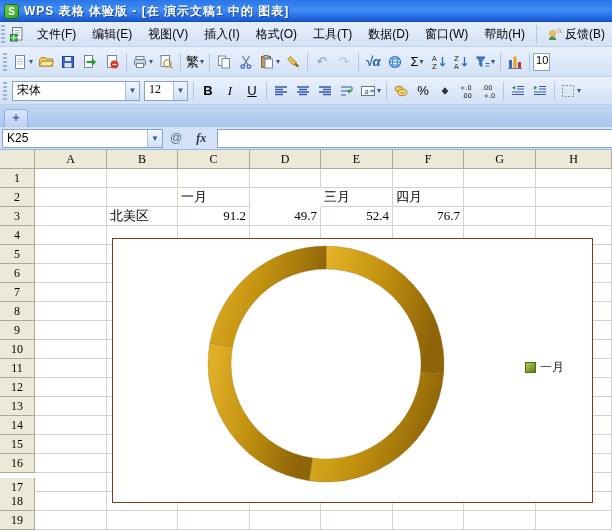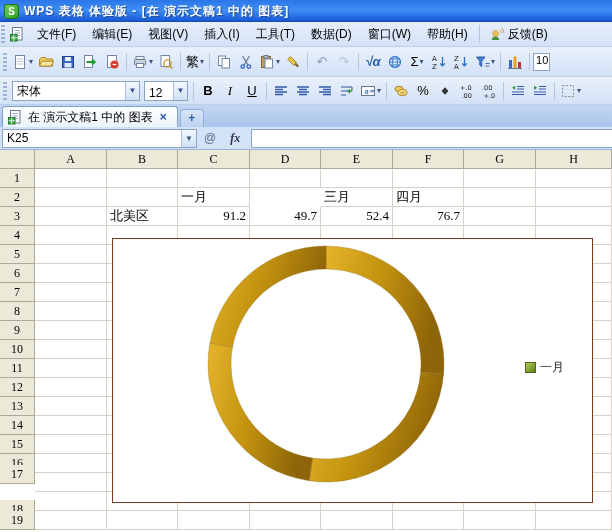--- a/index.html
+++ b/index.html
@@ -48,21 +48,21 @@
   .tb-btn.disabled { opacity:.5; }
   .g-bold { font-weight:bold; }
   .g-italic { font-style:italic; font-family:"Liberation Serif",serif; }
   .g-underline { text-decoration:underline; }
   .g-gray { color:#8aa0c0; }
   .g-formula { color:#2a5fa8; font-style:italic; font-weight:bold; font-size:11px; }
   .zoom-box { width:17px; height:18px; background:#fff; border:1px solid #8aa4c8;
     font-size:11px; padding-left:2px; overflow:hidden; white-space:nowrap; }
 
   .select-box { height:20px; background:#fff; border:1px solid #8aa4c8; display:flex;
-    align-items:flex-end; margin:0 2px; flex:0 0 auto; }
+    align-items:flex-start; margin:0 2px; flex:0 0 auto;font-family:Liberation Serif, serif; }
   .select-box .val { flex:1; padding:0 4px; white-space:nowrap; overflow:hidden; }
   .select-box .arrow { width:14px; height:100%; background:linear-gradient(180deg,#f2f7ff,#cfe0f5);
     border-left:1px solid #aac0de; color:#3a567e; font-size:8px; display:flex;
     align-items:center; justify-content:center; }
   .w-font { width:128px; } .w-size { width:44px; }
 
   
   .tabbar { position:absolute; top:105px; left:0; width:612px; height:22px;
     background:linear-gradient(180deg,#c2d6f2,#aac6ec); display:flex; align-items:flex-end;
     padding-left:2px; }
@@ -71,21 +71,21 @@
     border-radius:4px 4px 0 0; }
   .sheet-tab .icon { width:16px; height:16px; }
   .tab-close { color:#2a5fa8; font-weight:bold; font-size:12px; cursor:default; padding:0 2px; }
   .plus-tab { width:24px; height:18px; margin-left:2px; background:linear-gradient(180deg,#dcl 0,#c6daf4);
     background:linear-gradient(180deg,#d8e6f8,#bdd2f0); border:1px solid #8fb0d8; border-bottom:none;
     border-radius:4px 4px 0 0; color:#2a5fa8; font-weight:bold; text-align:center; line-height:17px; }
 
   
   .formulabar { position:absolute; top:127px; left:0; width:612px; height:23px;
     background:#d3e2f6; border-bottom:1px solid #98b5d8; display:flex; align-items:center; }
-  .name-box { width:195px; height:19px; background:#fff; border:1px solid #8aa4c8;
+  .name-box { width:161px; height:19px; background:#fff; border:1px solid #8aa4c8;
     margin-left:2px; display:flex; align-items:center; }
   .name-box .val { flex:1; padding:0 4px; }
   .name-box .arrow { width:15px; height:100%; background:linear-gradient(180deg,#f2f7ff,#cfe0f5);
     border-left:1px solid #aac0de; color:#3a567e; font-size:8px; display:flex; align-items:center; justify-content:center; }
   .fb-icon { padding:0 7px; color:#55708e; font-size:12px; }
   .fb-fx { font-family:"Liberation Serif",serif; font-style:italic; font-weight:bold; color:#334; }
   .formula-input { flex:1; height:19px; background:#fff; border:1px solid #8aa4c8;
     border-right:none; margin-left:4px; padding:0 4px; }
 
   
@@ -122,20 +122,21 @@
           <rect x="3.5" y="1.5" width="9.5" height="12.5" fill="#fff" stroke="#68788e"></rect>
           <path d="M5.5 4.5h5.5M5.5 7h5.5M5.5 9.5h5.5" stroke="#9ab0c8"></path>
           <rect x="1.5" y="8.5" width="6.5" height="6.5" fill="#3fae49" stroke="#24762c"></rect>
           <path d="M1.5 11.75h6.5M4.75 8.5v6.5" stroke="#fff" stroke-width=".8"></path>
         </svg></span>
     <div id="menu-items" style="display:flex;align-items:center;">
         <span class="menu-item">文件(F)</span>
         <span class="menu-item">编辑(E)</span>
         <span class="menu-item">视图(V)</span>
         <span class="menu-item">插入(I)</span>
+        <span class="menu-item">格式(O)</span>
         <span class="menu-item">工具(T)</span>
         <span class="menu-item">数据(D)</span>
         <span class="menu-item">窗口(W)</span>
         <span class="menu-item">帮助(H)</span>
       </div>
     <div class="vsep"></div>
     <div class="feedback-wrap">
       <span class="icon" id="feedback-icon"><svg viewBox="0 0 16 16" xmlns="http://www.w3.org/2000/svg">
             <circle cx="6.5" cy="7.5" r="3" fill="#f0c060" stroke="#c8922a" stroke-width=".6"></circle>
             <path d="M2.8 14c0-2.2 1.7-3.4 3.7-3.4s3.7 1.2 3.7 3.4z" fill="#4a8f3a"></path>
@@ -439,30 +440,20 @@
             <svg viewBox="0 0 16 16" xmlns="http://www.w3.org/2000/svg">
               <rect x="2.5" y="2.5" width="11" height="11" fill="none" stroke="#888" stroke-dasharray="2 1.6"></rect>
             </svg>
           </span>
           <span class="dd">▾</span>
         </button>
       </div>
   </div>
 
   <div class="tabbar">
-    <div class="sheet-tab">
-      <span class="icon" id="tab-doc-icon"><svg viewBox="0 0 16 16" xmlns="http://www.w3.org/2000/svg">
-            <rect x="3.5" y="1.5" width="9.5" height="12.5" fill="#fff" stroke="#68788e"></rect>
-            <path d="M5.5 4.5h5.5M5.5 7h5.5M5.5 9.5h5.5" stroke="#9ab0c8"></path>
-            <rect x="1.5" y="8.5" width="6.5" height="6.5" fill="#3fae49" stroke="#24762c"></rect>
-            <path d="M1.5 11.75h6.5M4.75 8.5v6.5" stroke="#fff" stroke-width=".8"></path>
-          </svg></span>
-      <span>在 演示文稿1 中的 图表</span>
-      <span class="tab-close">×</span>
-    </div>
     <div class="plus-tab">+</div>
   </div>
 
   <div class="formulabar">
     <div class="name-box">
       <span class="val">K25</span>
       <span class="arrow">▼</span>
     </div>
     <span class="fb-icon">@</span>
     <span class="fb-icon fb-fx">fx</span>
@@ -615,30 +606,30 @@
       <div class="cell" style="left: 536px; top: 285px; width: 76px; height: 19px;"></div>
       <div class="hcell" style="left: 0px; top: 304px; width: 35px; height: 19px;">16</div>
       <div class="cell" style="left: 35px; top: 304px; width: 72px; height: 19px;"></div>
       <div class="cell" style="left: 107px; top: 304px; width: 71px; height: 19px;"></div>
       <div class="cell" style="left: 178px; top: 304px; width: 72px; height: 19px;"></div>
       <div class="cell" style="left: 250px; top: 304px; width: 71px; height: 19px;"></div>
       <div class="cell" style="left: 321px; top: 304px; width: 72px; height: 19px;"></div>
       <div class="cell" style="left: 393px; top: 304px; width: 71px; height: 19px;"></div>
       <div class="cell" style="left: 464px; top: 304px; width: 72px; height: 19px;"></div>
       <div class="cell" style="left: 536px; top: 304px; width: 76px; height: 19px;"></div>
-      <div class="hcell" style="left: 0px; top: 315px; width: 35px; height: 19px;">17</div>
+      <div class="hcell" style="left: 0px; top: 328px; width: 35px; height: 19px;">17</div>
       <div class="cell" style="left: 35px; top: 323px; width: 72px; height: 19px;"></div>
       <div class="cell" style="left: 107px; top: 323px; width: 71px; height: 19px;"></div>
       <div class="cell" style="left: 178px; top: 323px; width: 72px; height: 19px;"></div>
       <div class="cell" style="left: 250px; top: 323px; width: 71px; height: 19px;"></div>
       <div class="cell" style="left: 321px; top: 323px; width: 72px; height: 19px;"></div>
       <div class="cell" style="left: 393px; top: 323px; width: 71px; height: 19px;"></div>
       <div class="cell" style="left: 464px; top: 323px; width: 72px; height: 19px;"></div>
       <div class="cell" style="left: 536px; top: 323px; width: 76px; height: 19px;"></div>
-      <div class="hcell" style="left: 0px; top: 342px; width: 35px; height: 19px; margin-top: 8px;">18</div>
+      <div class="hcell" style="left: 0px; top: 342px; width: 35px; height: 19px;">18</div>
       <div class="cell" style="left: 35px; top: 342px; width: 72px; height: 19px;"></div>
       <div class="cell" style="left: 107px; top: 342px; width: 71px; height: 19px;"></div>
       <div class="cell" style="left: 178px; top: 342px; width: 72px; height: 19px;"></div>
       <div class="cell" style="left: 250px; top: 342px; width: 71px; height: 19px;"></div>
       <div class="cell" style="left: 321px; top: 342px; width: 72px; height: 19px;"></div>
       <div class="cell" style="left: 393px; top: 342px; width: 71px; height: 19px;"></div>
       <div class="cell" style="left: 464px; top: 342px; width: 72px; height: 19px;"></div>
       <div class="cell" style="left: 536px; top: 342px; width: 76px; height: 19px;"></div>
       <div class="hcell" style="left: 0px; top: 361px; width: 35px; height: 19px;">19</div>
       <div class="cell" style="left: 35px; top: 361px; width: 72px; height: 19px;"></div>

